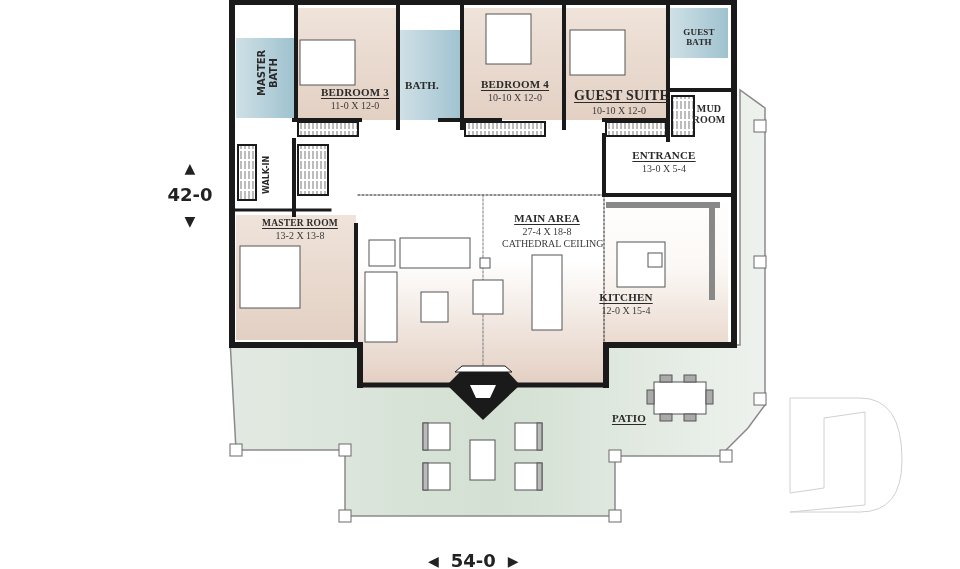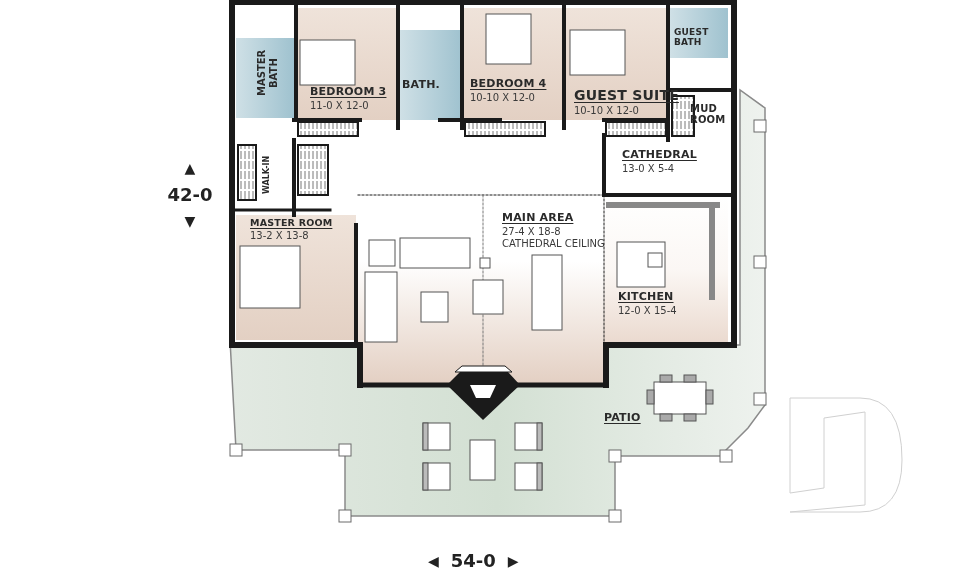--- a/index.html
+++ b/index.html
@@ -1,18 +1,18 @@
 <!DOCTYPE html>
 <html><head>
 <meta charset="utf-8">
 <style>
   html, body { margin:0; padding:0; background:#ffffff; }
   body { width:960px; height:569px; position:relative; overflow:hidden; font-family:"DejaVu Sans", sans-serif; }
   #plan { position:absolute; left:0; top:0; width:960px; height:569px; }
-  .lbl { position:absolute; text-align:left; color:#2a2a2a; line-height:1.1; white-space:nowrap; }
+  .lbl { position:absolute; text-align:center; color:#2a2a2a; line-height:1.1; white-space:nowrap;font-family:Liberation Serif, serif; }
   .lbl .name { font-weight:bold; font-size:11px; letter-spacing:0.2px; text-decoration:underline; text-underline-offset:2px; }
   .lbl .dim { font-size:10px; color:#3a3a3a; margin-top:2px; }
   .lbl .sub { font-size:10px; color:#3a3a3a; margin-top:1px; }
   .vlbl { position:absolute; font-weight:bold; font-size:10px; color:#2a2a2a; writing-mode:vertical-rl; transform:rotate(180deg); text-align:center; line-height:1.15; }
   .overall { position:absolute; font-weight:bold; font-size:18px; color:#222; display:flex; align-items:center; }
   .arrow { font-size:14px; color:#222; }
 </style>
 </head>
 <body>
 
@@ -198,40 +198,40 @@
 
 <div class="lbl" style="left:674px;top:28px;width:50px;white-space:normal;">
   <div class="name" style="font-size:9px;text-decoration:none;">GUEST BATH</div>
 </div>
 
 <div class="lbl" style="left:690px;top:103px;width:38px;white-space:normal;">
   <div class="name" style="font-size:10px;text-decoration:none;">MUD ROOM</div>
 </div>
 
 <div class="lbl" style="left:622px;top:149px;width:84px;">
-  <div class="name">CATHEDRAL</div>
+  <div class="name">ENTRANCE</div>
   <div class="dim">13-0 X 5-4</div>
 </div>
 
 <div class="vlbl" style="left:262px;top:150px;height:50px;width:14px;font-size:8px;">
   <span>WALK-IN</span>
 </div>
 
 <div class="lbl" style="left:250px;top:218px;width:100px;">
   <div class="name" style="font-size:9.5px">MASTER ROOM</div>
   <div class="dim">13-2 X 13-8</div>
 </div>
 
 <div class="lbl" style="left:502px;top:212px;width:90px;">
   <div class="name">MAIN AREA</div>
   <div class="dim">27-4 X 18-8</div>
   <div class="sub">CATHEDRAL CEILING</div>
 </div>
 
-<div class="lbl" style="left:618px;top:291px;width:80px;">
+<div class="lbl" style="left:586px;top:291px;width:80px;">
   <div class="name">KITCHEN</div>
   <div class="dim">12-0 X 15-4</div>
 </div>
 
 <div class="lbl" style="left:565px;top:412px;width:50px;margin-left:39px;">
   <div class="name">PATIO</div>
 </div>
 
 <div class="overall" style="left:160px;top:160px;flex-direction:column;width:60px;">
   <span class="arrow">▲</span>

